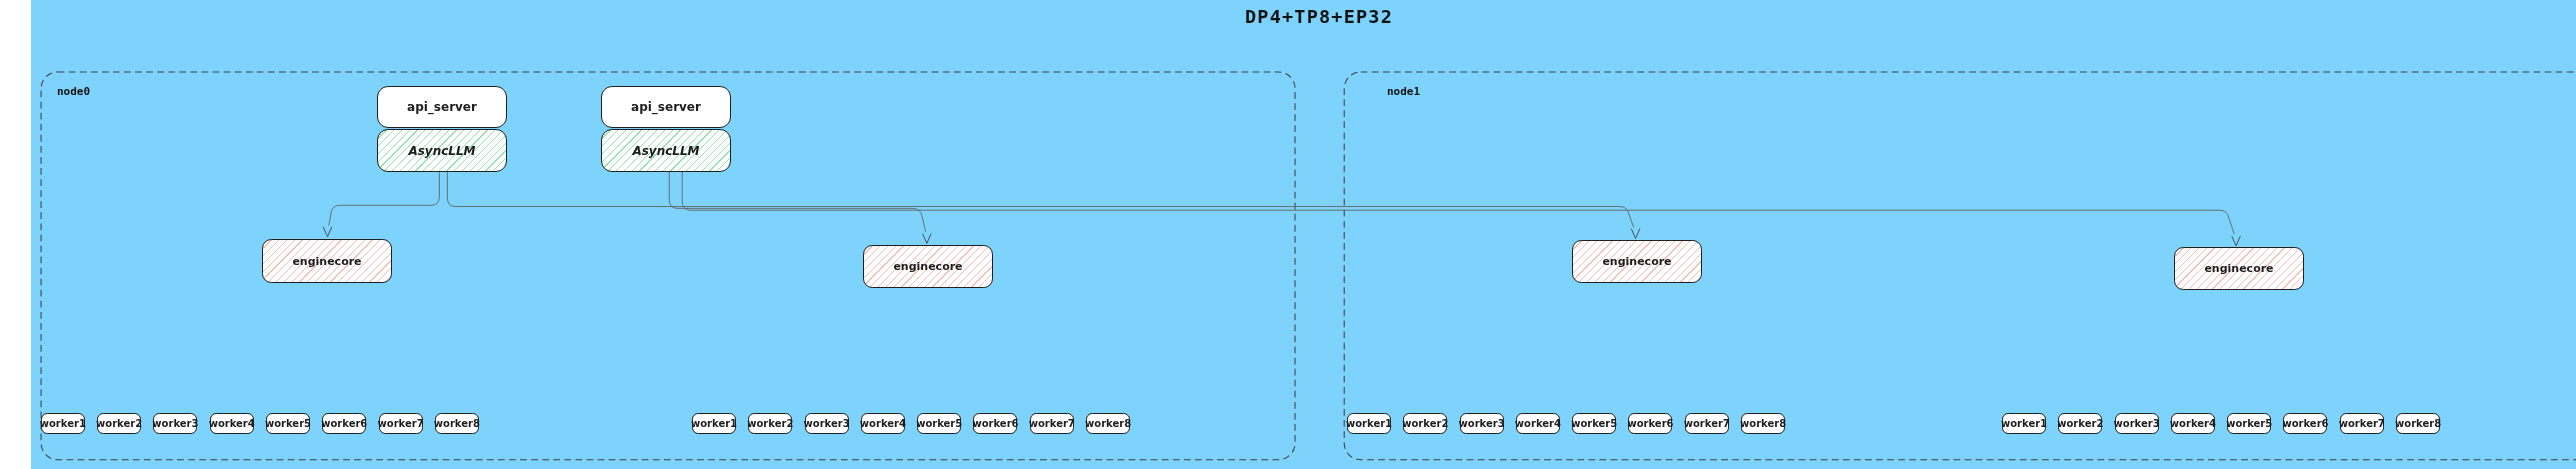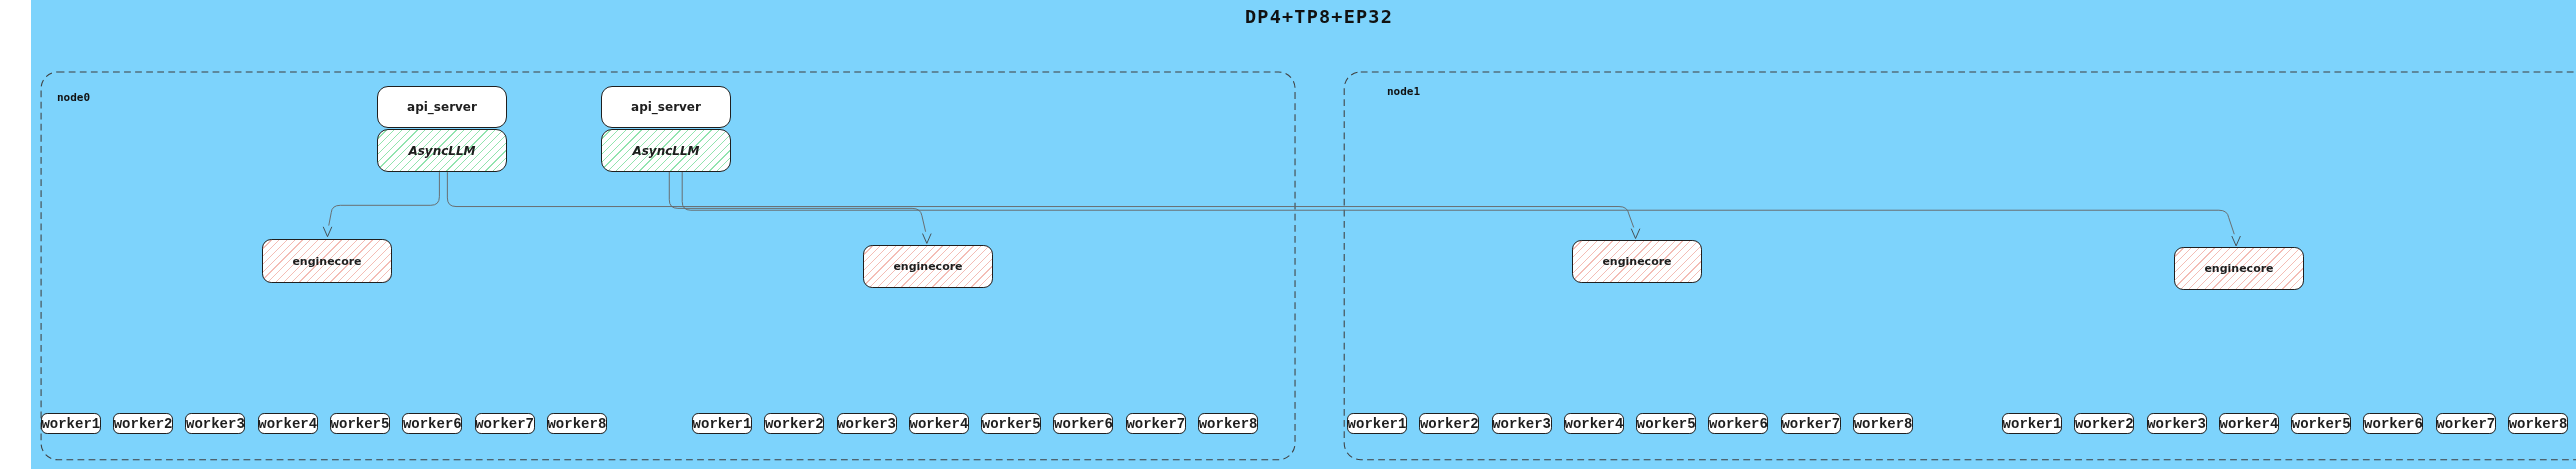--- a/index.html
+++ b/index.html
@@ -48,27 +48,26 @@
       transparent 0.9px, transparent 5.5px);
   }
   .enginecore{font-size:11px;}
   .worker-row{
     position:absolute;
     display:flex;gap:12.3px;
     top:413px;
   }
   .worker{
     box-sizing:border-box;
-    width:60px;height:21px;
+    width:44px;height:21px;
     border:1.4px solid #1f1f1f;border-radius:6.2px;
     background:#fff;
     display:flex;align-items:center;justify-content:center;
-    font-size:14px;font-weight:600;color:#1e1e1e;
+    font-size:10px;font-weight:600;color:#1e1e1e;
     flex:0 0 auto;
-    font-family:Liberation Mono, monospace;
   }
 </style>
 </head>
 <body>
 
 <div id="canvas">
 
   <svg id="edges-layer" viewBox="0 0 4188 763" xmlns="http://www.w3.org/2000/svg">
 
     <rect x="15" y="117" width="2040" height="631" rx="27" fill="none" stroke="#3f3f3f" stroke-width="1.7" stroke-dasharray="11 7"></rect>
@@ -83,21 +82,21 @@
 
     <path fill="none" stroke="#666666" stroke-width="1.5" d="M 1037 278 L 1037 325 Q 1037 339 1051 339 L 1432 339 Q 1446 339 1448 351 L 1454 377"></path>
     <path fill="none" stroke="#3d3d3d" stroke-width="1.4" d="M 1449 380 L 1456 396 L 1463 380"></path>
 
     <path fill="none" stroke="#666666" stroke-width="1.5" d="M 1058 278 L 1058 328 Q 1058 342 1072 342 L 3558 342 Q 3572 342 3574 354 L 3583 381"></path>
     <path fill="none" stroke="#3d3d3d" stroke-width="1.4" d="M 3579 384 L 3586 400 L 3593 384"></path>
   </svg>
 
   <div class="diagram-title">DP4+TP8+EP32</div>
 
-  <div class="node-label" style="left:26px;top:91px">node0</div>
+  <div class="node-label" style="left:26px;top:85px">node0</div>
   <div class="node-label" style="left:1356px;top:85px">node1</div>
 
   <div class="box rounded-lg" style="left:346px;top:86px;width:130px;height:42px">api_server</div>
   <div class="box rounded-lg hatch-green" style="left:346px;top:129px;width:130px;height:43px">AsyncLLM</div>
 
   <div class="box rounded-lg" style="left:570px;top:86px;width:130px;height:42px">api_server</div>
   <div class="box rounded-lg hatch-green" style="left:570px;top:129px;width:130px;height:43px">AsyncLLM</div>
 
   <div class="box rounded-md hatch-red enginecore" style="left:231px;top:239px;width:130px;height:44px">enginecore</div>
   <div class="box rounded-md hatch-red enginecore" style="left:832px;top:245px;width:130px;height:43px">enginecore</div>

